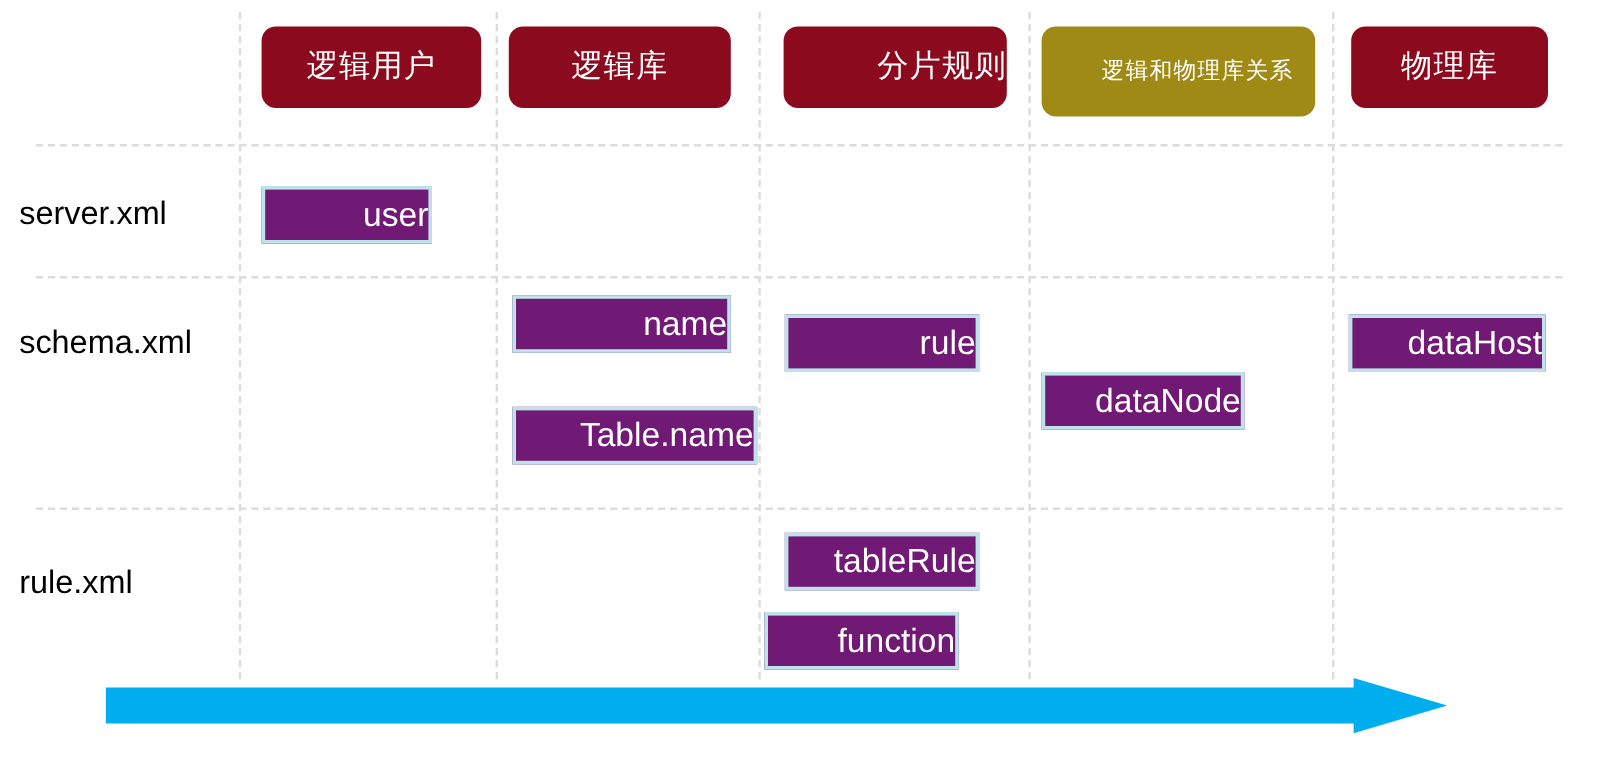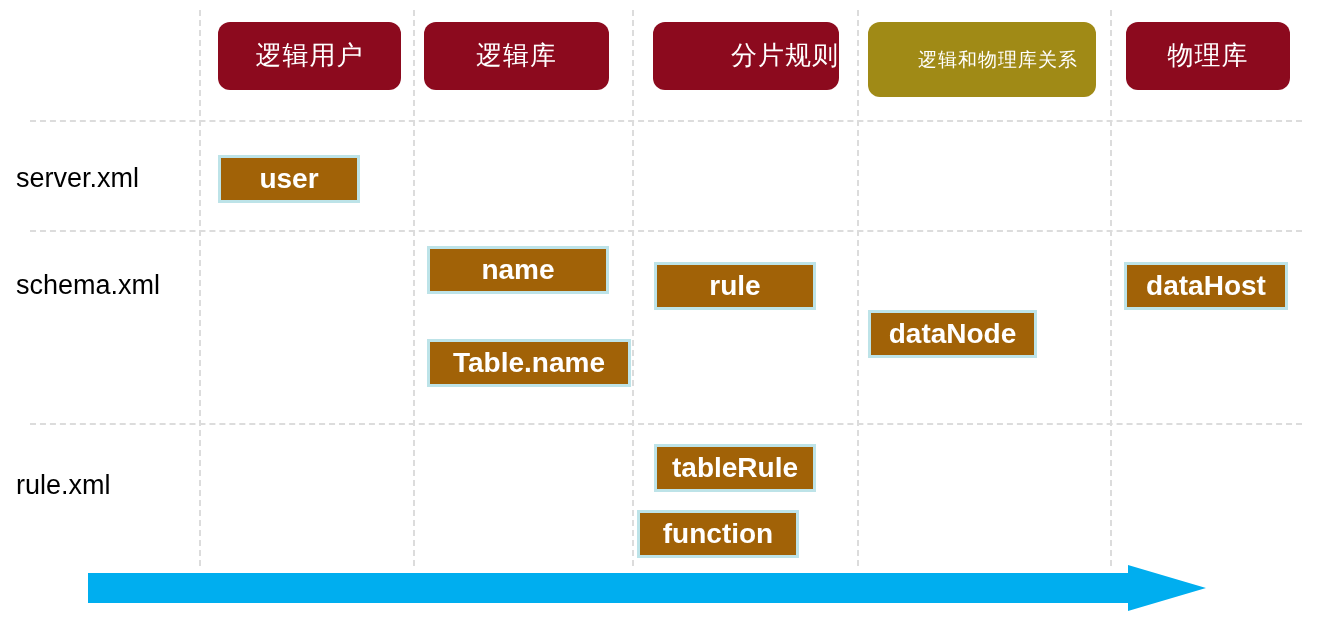--- a/index.html
+++ b/index.html
@@ -59,30 +59,29 @@
     position: absolute;
     left: 16px;
     color: #000000;
     font-size: 27px;
     white-space: nowrap;
   }
 
   
   .chip {
     position: absolute;
-    background: #a16207;
+    background: #701a75;
     border: 3px solid #BDE3E8;
     box-sizing: border-box;
     display: flex;
     align-items: center;
-    justify-content: center;
+    justify-content: flex-end;
     color: #ffffff;
     font-size: 28px;
     white-space: nowrap;
-    font-weight: bold;
   }
 
   
   #arrow {
     position: absolute;
     left: 88px;
     top: 565px;
     width: 1118px;
     height: 46px;
   }

